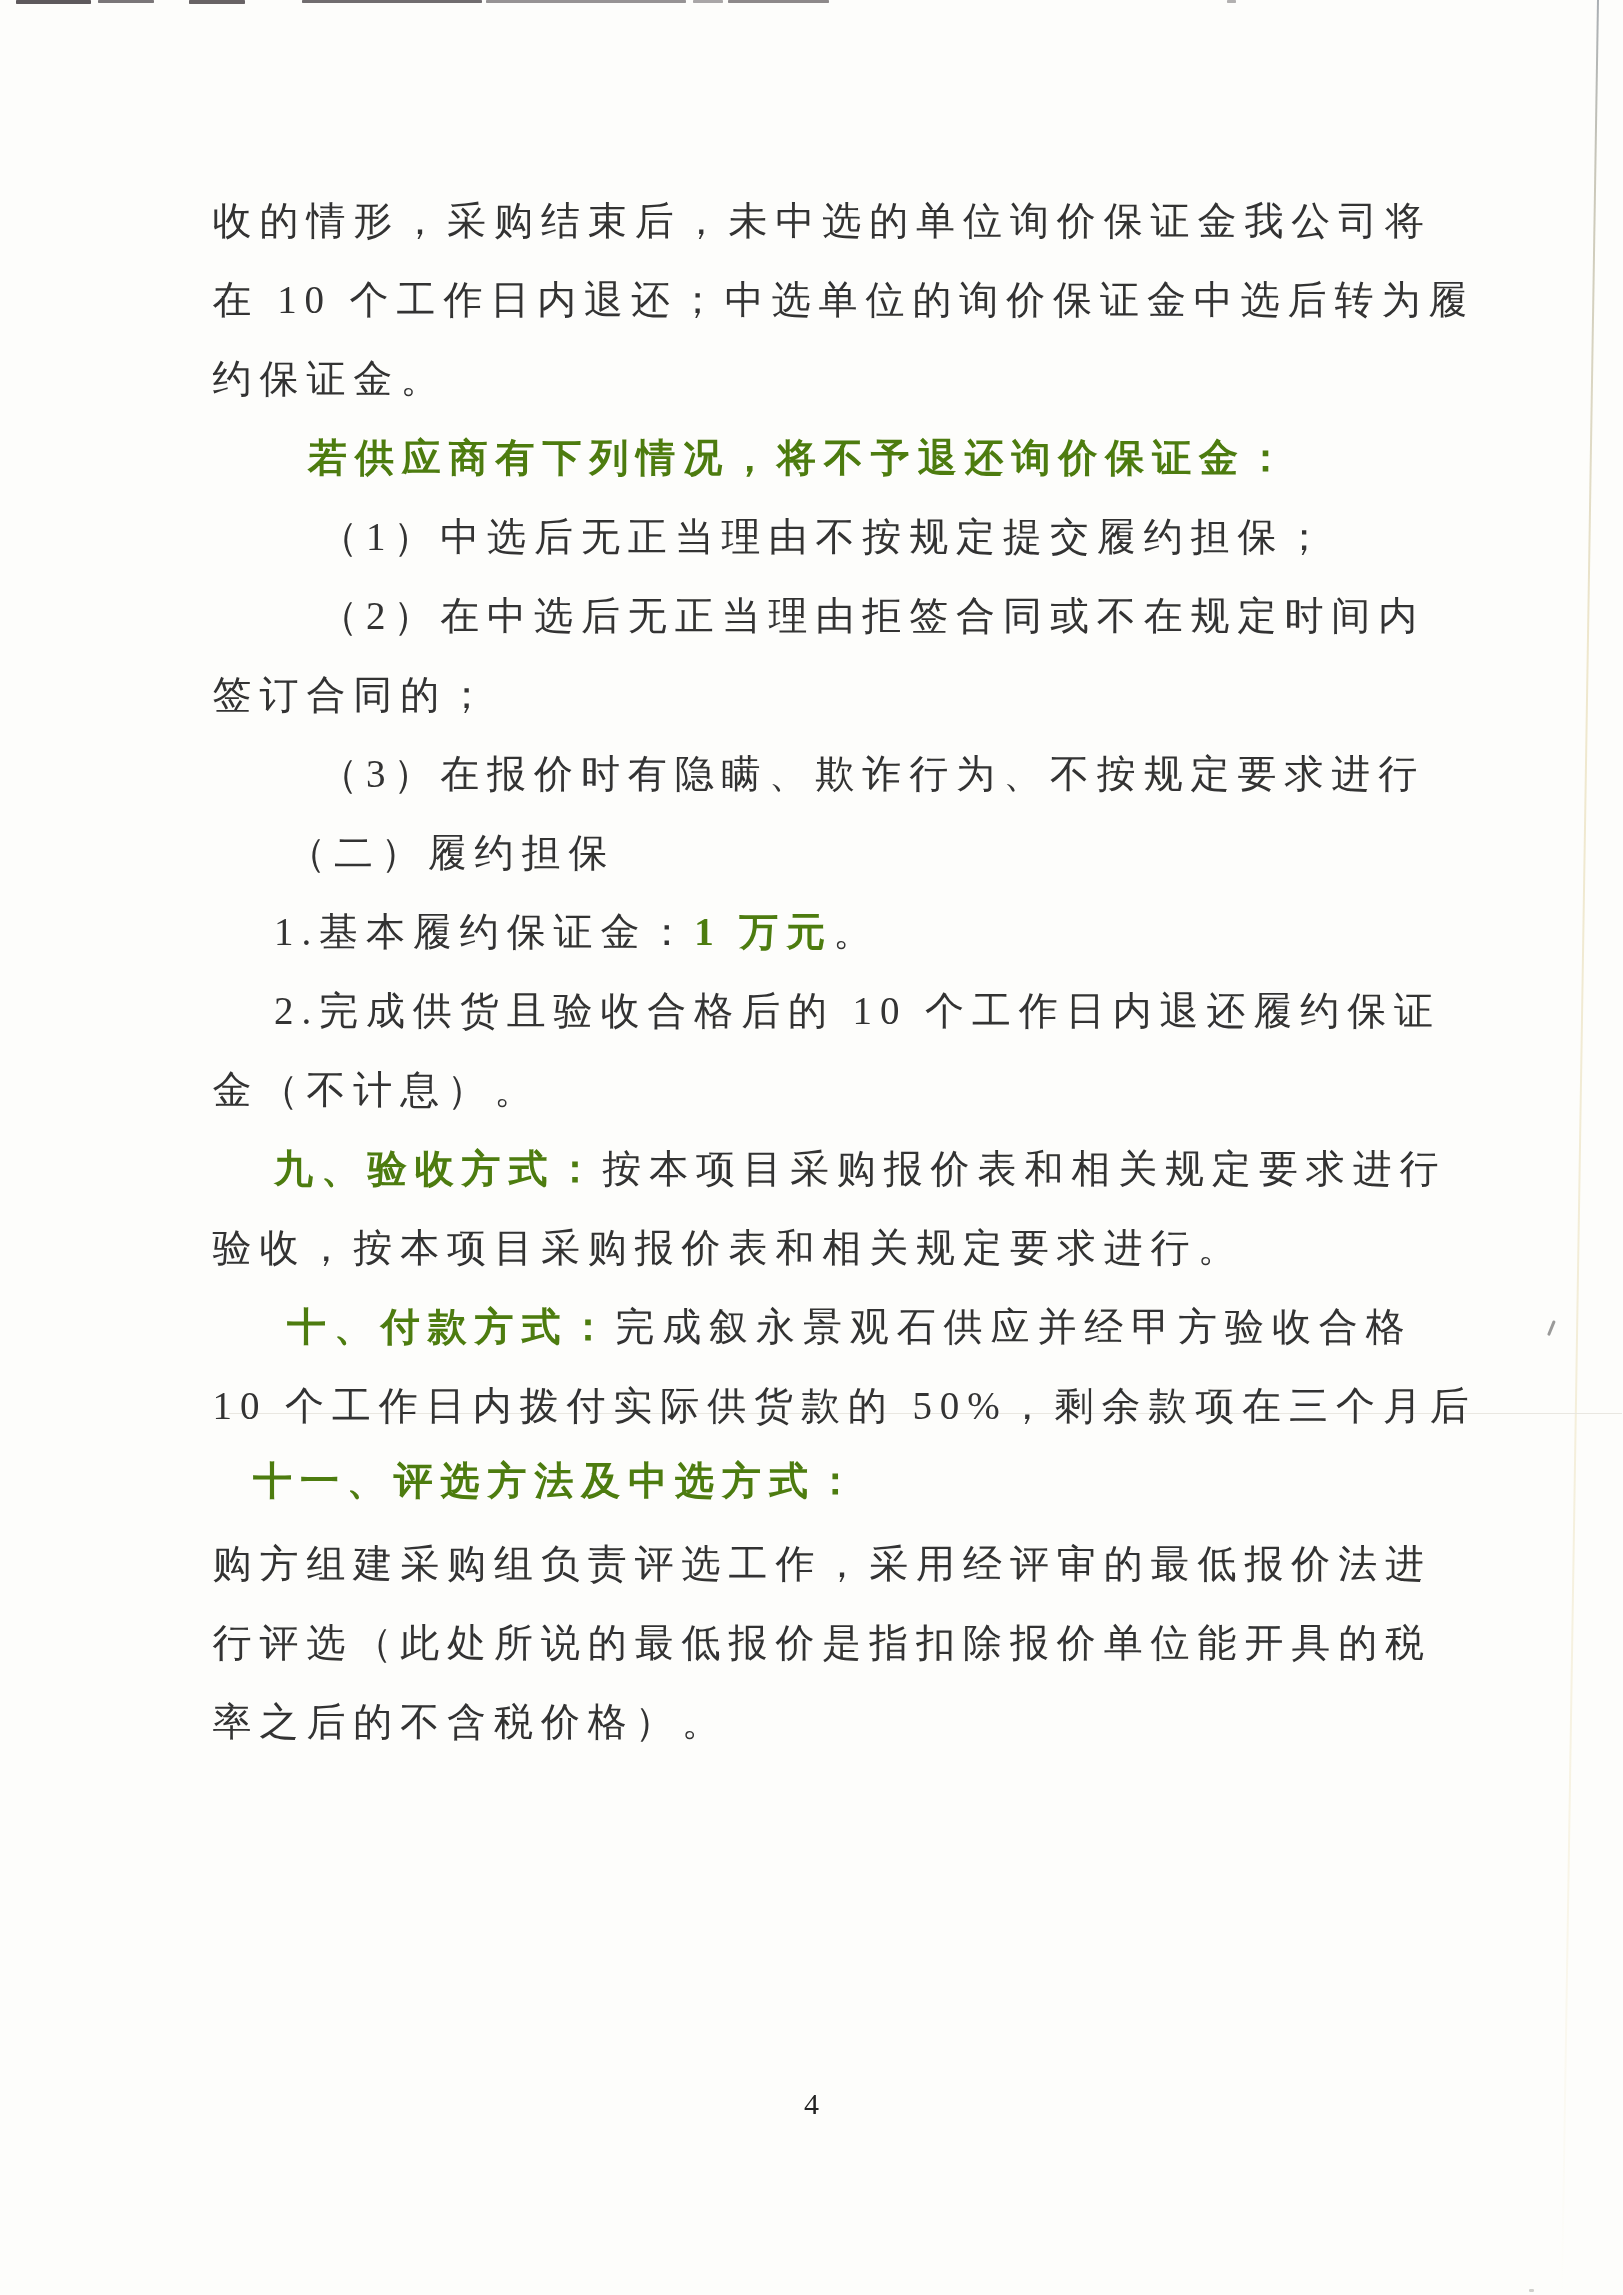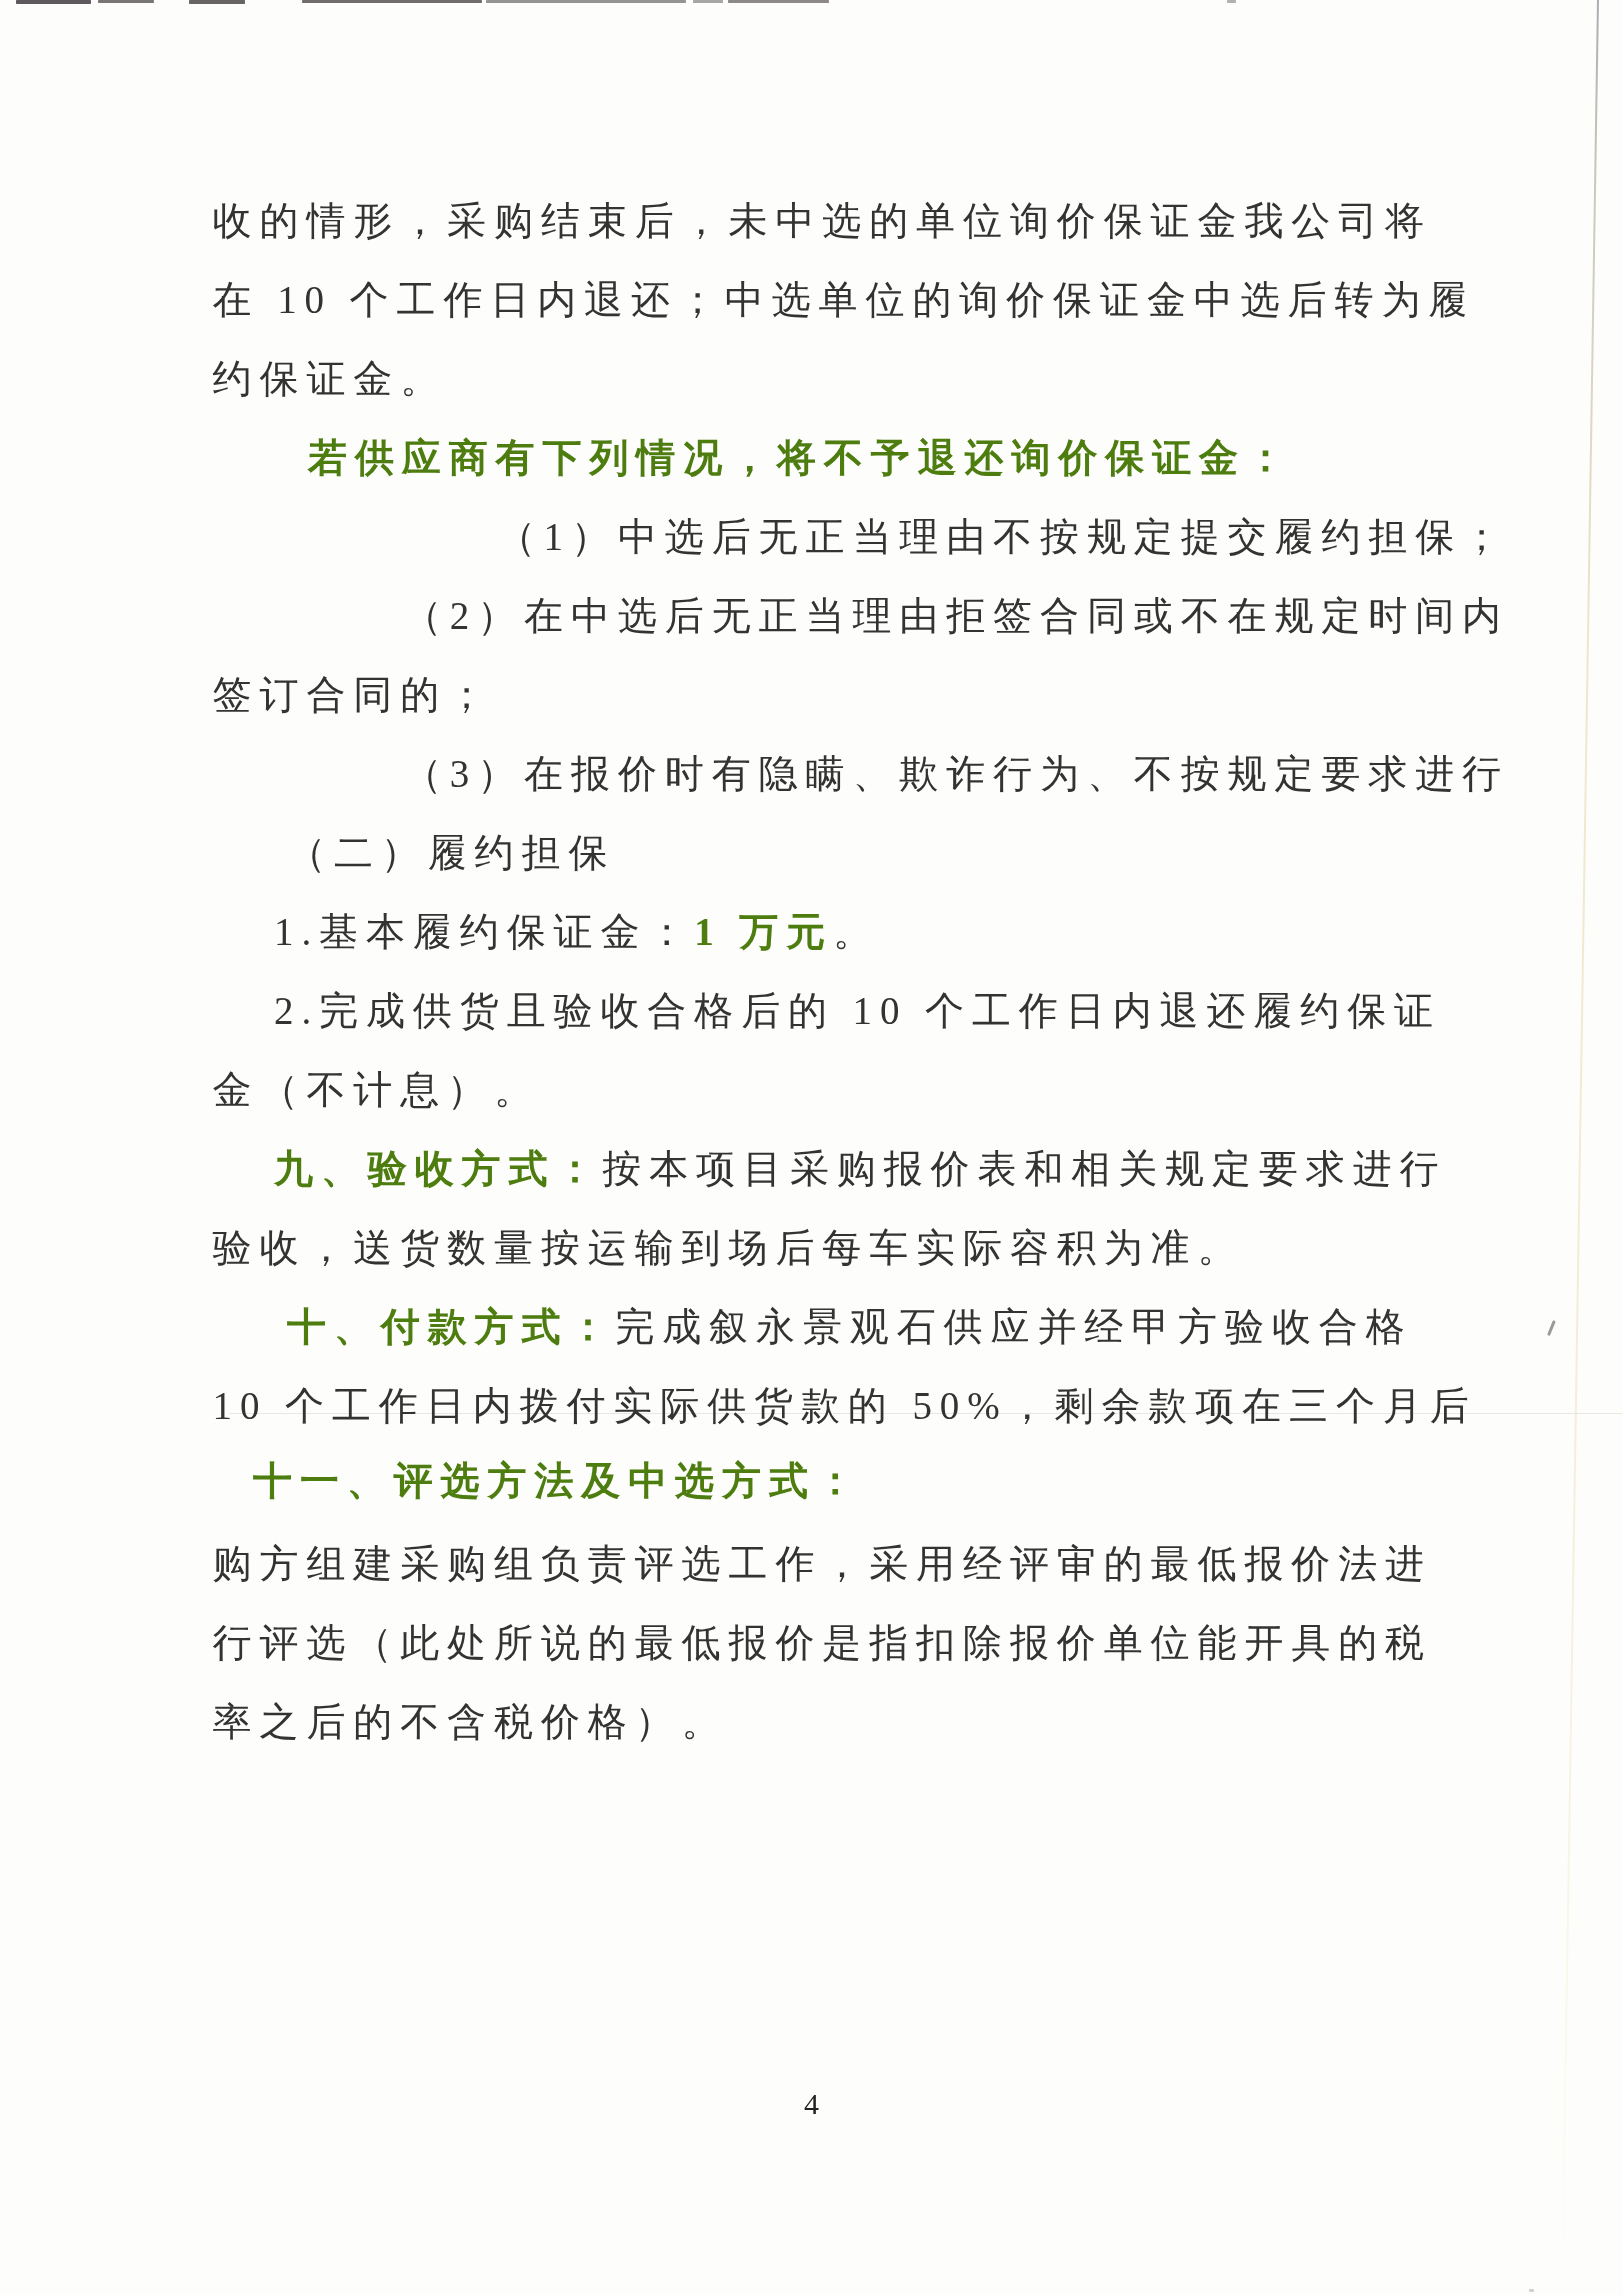--- a/index.html
+++ b/index.html
@@ -32,21 +32,21 @@
   }
   .line b{
     font-weight:700;
     color:#4d7c0f;
   }
   .ind-0{padding-left:2.6px;}
   .ind-1{padding-left:43px;font-family:Liberation Mono, monospace;}
   .ind-2{padding-left:64px;}
   .ind-3{padding-left:77px;}
   .ind-4{padding-left:98px;}
-  .ind-5{padding-left:109px;text-align:right;}
+  .ind-5{padding-left:109px;}
   
   .page-number{
     position:absolute;
     left:0;top:2087px;width:1623px;
     text-align:center;
     font-size:30px;
     color:#222222;
     letter-spacing:0;
   }
   
@@ -114,21 +114,21 @@
       <div class="line ind-4"><b>若供应商有下列情况，将不予退还询价保证金：</b></div>
       <div class="line ind-5"><span>（1）中选后无正当理由不按规定提交履约担保；</span></div>
       <div class="line ind-5"><span>（2）在中选后无正当理由拒签合同或不在规定时间内</span></div>
       <div class="line ind-0"><span>签订合同的；</span></div>
       <div class="line ind-5"><span>（3）在报价时有隐瞒、欺诈行为、不按规定要求进行</span></div>
       <div class="line ind-3"><span>（二）履约担保</span></div>
       <div class="line ind-2"><span>1.基本履约保证金：</span><b>1 万元</b><span>。</span></div>
       <div class="line ind-2"><span>2.完成供货且验收合格后的 10 个工作日内退还履约保证</span></div>
       <div class="line ind-0"><span>金（不计息）。</span></div>
       <div class="line ind-2"><b>九、验收方式：</b><span>按本项目采购报价表和相关规定要求进行</span></div>
-      <div class="line ind-0"><span>验收，送货数量按运输到场后每车实际容积为准。</span></div>
+      <div class="line ind-0"><span>验收，按本项目采购报价表和相关规定要求进行。</span></div>
       <div class="line ind-3"><b>十、付款方式：</b><span>完成叙永景观石供应并经甲方验收合格</span></div>
       <div class="line ind-0"><span>10 个工作日内拨付实际供货款的 50%，剩余款项在三个月后</span></div>
       <div class="line ind-1"><b>十一、评选方法及中选方式：</b></div>
       <div class="line ind-0"><span>购方组建采购组负责评选工作，采用经评审的最低报价法进</span></div>
       <div class="line ind-0"><span>行评选（此处所说的最低报价是指扣除报价单位能开具的税</span></div>
       <div class="line ind-0"><span>率之后的不含税价格）。</span></div>
     </main>
 
   <div class="page-number">4</div>
 

